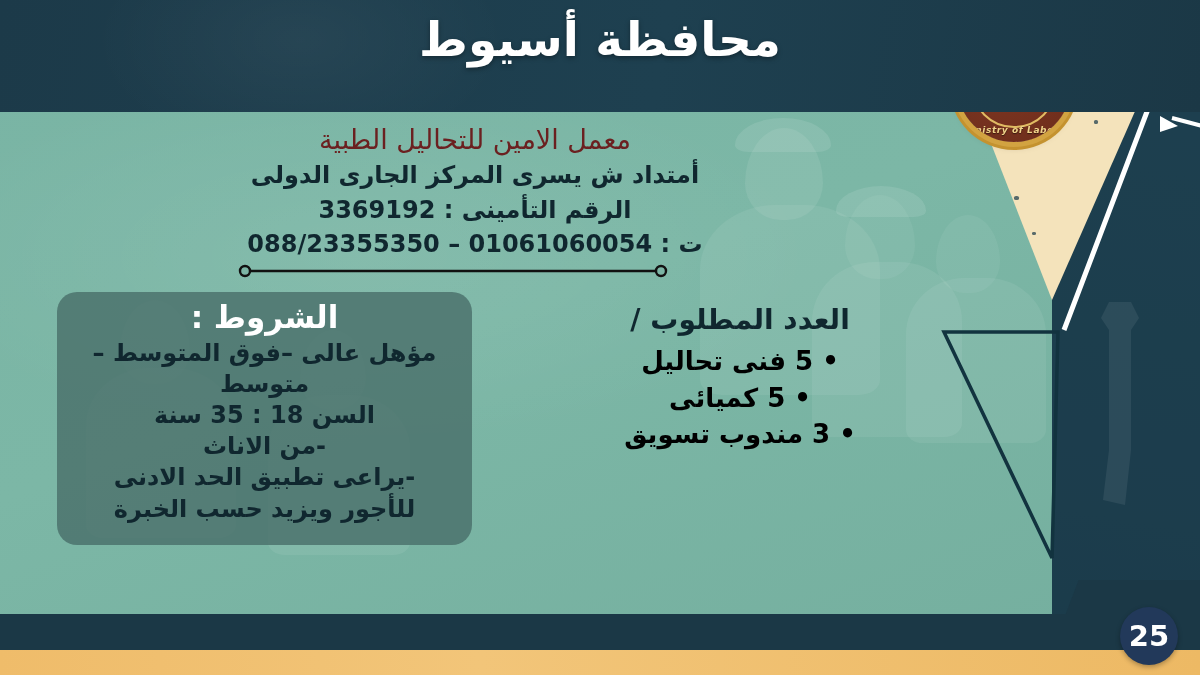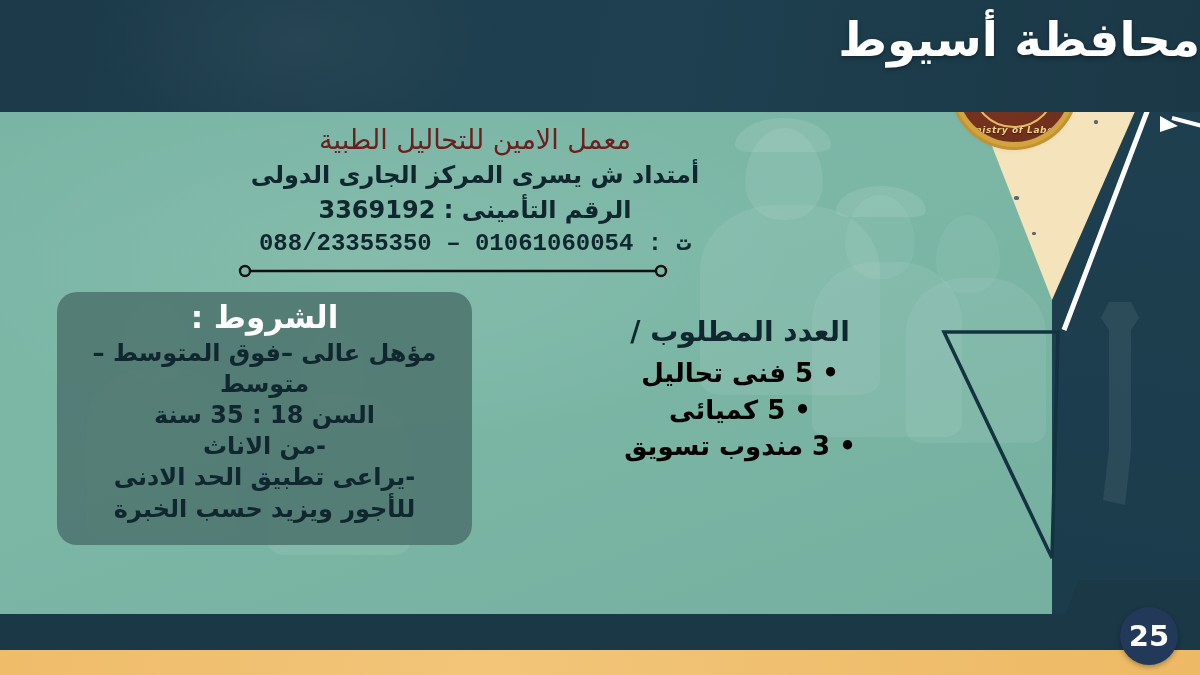--- a/index.html
+++ b/index.html
@@ -35,21 +35,21 @@
   
   .header{
     position:absolute; left:0; top:0; width:1200px; height:112px;
     background:linear-gradient(100deg,#1c3a49 0%,#1e4050 55%,#1b3846 100%);
     overflow:hidden;
   }
   .header .glow{ position:absolute; width:420px; height:240px; left:90px; top:-80px;
                  background:radial-gradient(ellipse at center, rgba(255,255,255,.045), rgba(255,255,255,0) 70%); }
   .header-title{
     position:absolute; left:0; right:0; top:8px;
-    text-align:right;
+    text-align:center;
     color:#ffffff;
     font-size:47px; font-weight:bold;
     letter-spacing:0px;
     line-height:1.35;
     text-shadow:0 2px 5px rgba(0,0,0,.35);
     direction:rtl;
   }
 
   
   .cream-tri{
@@ -142,21 +142,21 @@
     text-align:center; direction:rtl;
   }
   .info .lab-name{
     color:#6b2020; font-size:27px; font-weight:normal; line-height:1.35;
     letter-spacing:.2px;
   }
   .info .line{
     color:#10272f; font-size:24px; font-weight:bold; line-height:1.42;
     letter-spacing:.2px;
   }
-  .info .phone{ direction:rtl; unicode-bidi:plaintext;font-family:Liberation Mono, monospace; }
+  .info .phone{ direction:rtl; unicode-bidi:plaintext; }
 
   .divider{
     position:absolute; left:238px; top:264px; width:430px; height:14px;
   }
 
   
   .cond-box{
     position:absolute; left:57px; top:292px; width:415px; height:253px;
     background:rgba(73,110,105,.80);
     border-radius:20px;
@@ -172,21 +172,20 @@
   }
 
   
   .need{
     position:absolute; right:295px; top:300px; width:330px;
     direction:rtl; text-align:center;
   }
   .need-title{
     color:#10272f; font-size:28px; font-weight:bold; line-height:1.4;
     margin-bottom:4px;
-    margin-top:12px;
   }
   .need-item{
     color:#000000; font-size:26px; font-weight:bold; line-height:1.40;
   }
 </style>
 </head>
 <body>
 
 <div class="slide">
 

